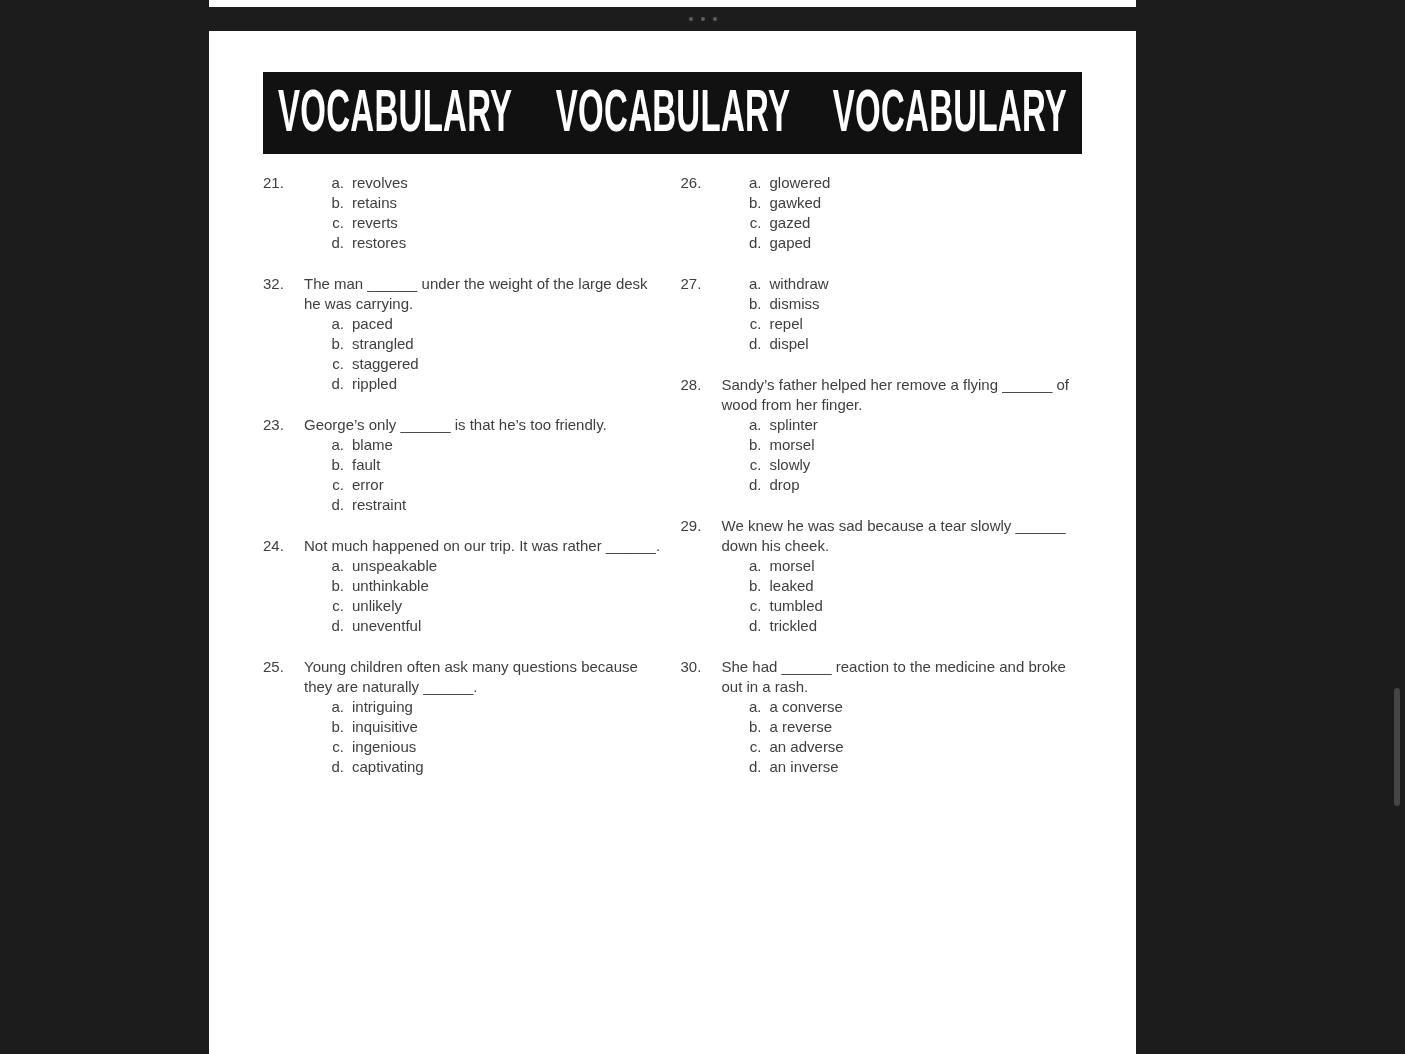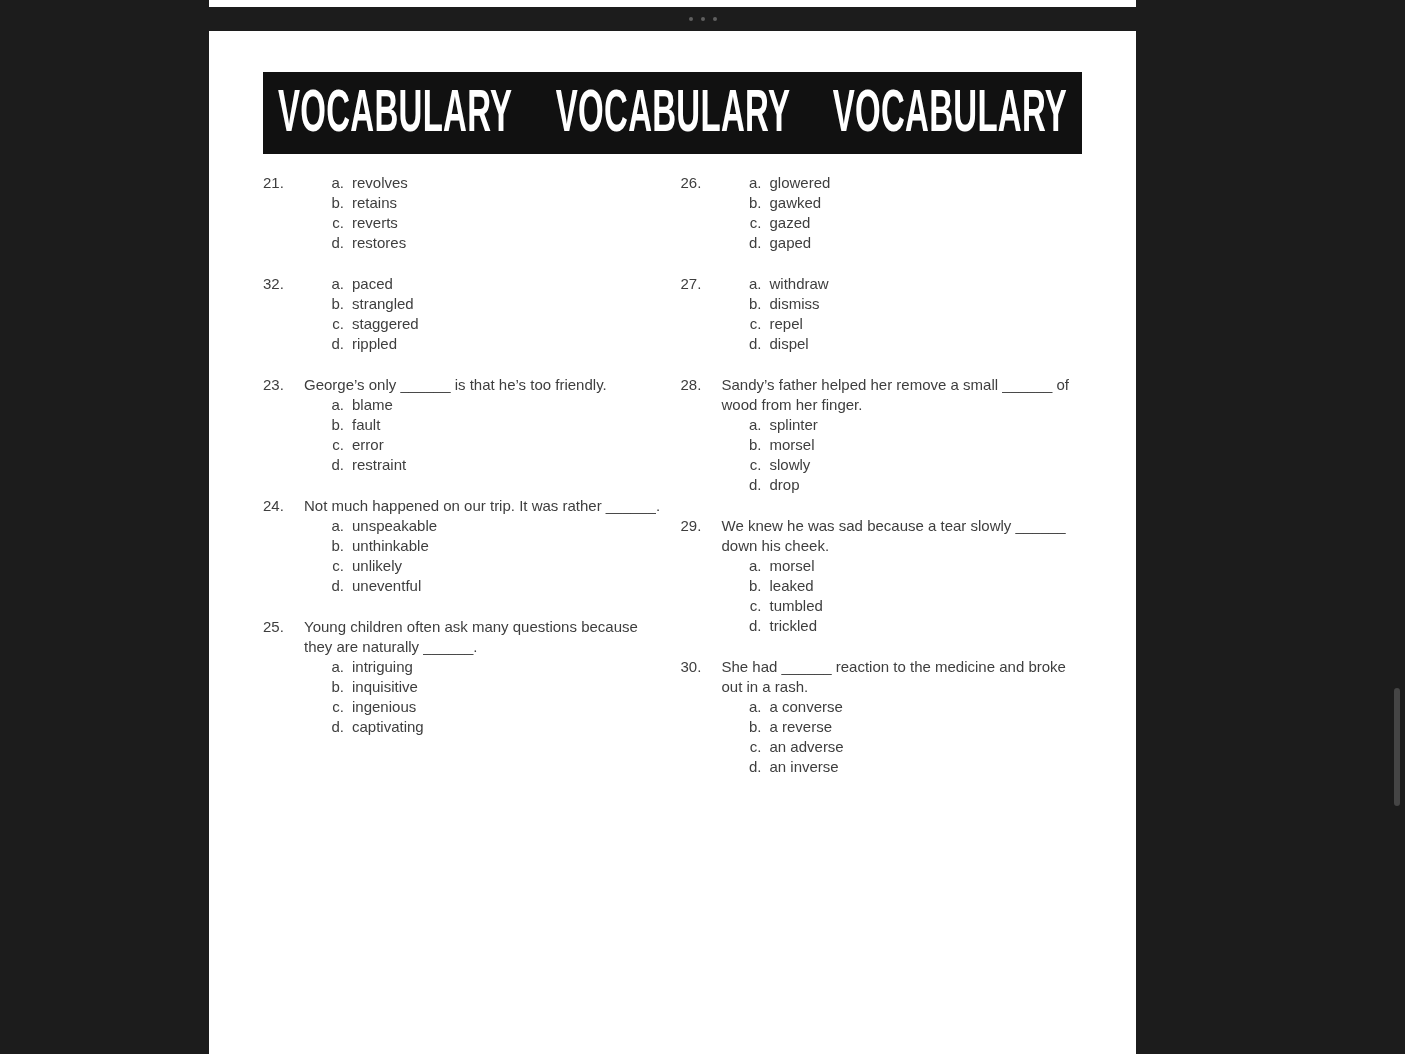--- a/index.html
+++ b/index.html
@@ -153,20 +153,21 @@
                 <div class="option">
                   <span class="letter">d.</span>
                   <span class="otext">restores</span>
                 </div>
               </div>
             </div>
           </div>
           <div class="question">
             <div class="qnum">32.</div>
             <div class="qbody">
+              <div class="stem">The man ______ under the weight of the large desk he was carrying.</div>
               <div class="options">
                 <div class="option">
                   <span class="letter">a.</span>
                   <span class="otext">paced</span>
                 </div>
                 <div class="option">
                   <span class="letter">b.</span>
                   <span class="otext">strangled</span>
                 </div>
                 <div class="option">
@@ -296,21 +297,21 @@
                 <div class="option">
                   <span class="letter">d.</span>
                   <span class="otext">dispel</span>
                 </div>
               </div>
             </div>
           </div>
           <div class="question">
             <div class="qnum">28.</div>
             <div class="qbody">
-              <div class="stem">Sandy’s father helped her remove a small ______ of wood from her finger.</div>
+              <div class="stem">Sandy’s father helped her remove a flying ______ of wood from her finger.</div>
               <div class="options">
                 <div class="option">
                   <span class="letter">a.</span>
                   <span class="otext">splinter</span>
                 </div>
                 <div class="option">
                   <span class="letter">b.</span>
                   <span class="otext">morsel</span>
                 </div>
                 <div class="option">

